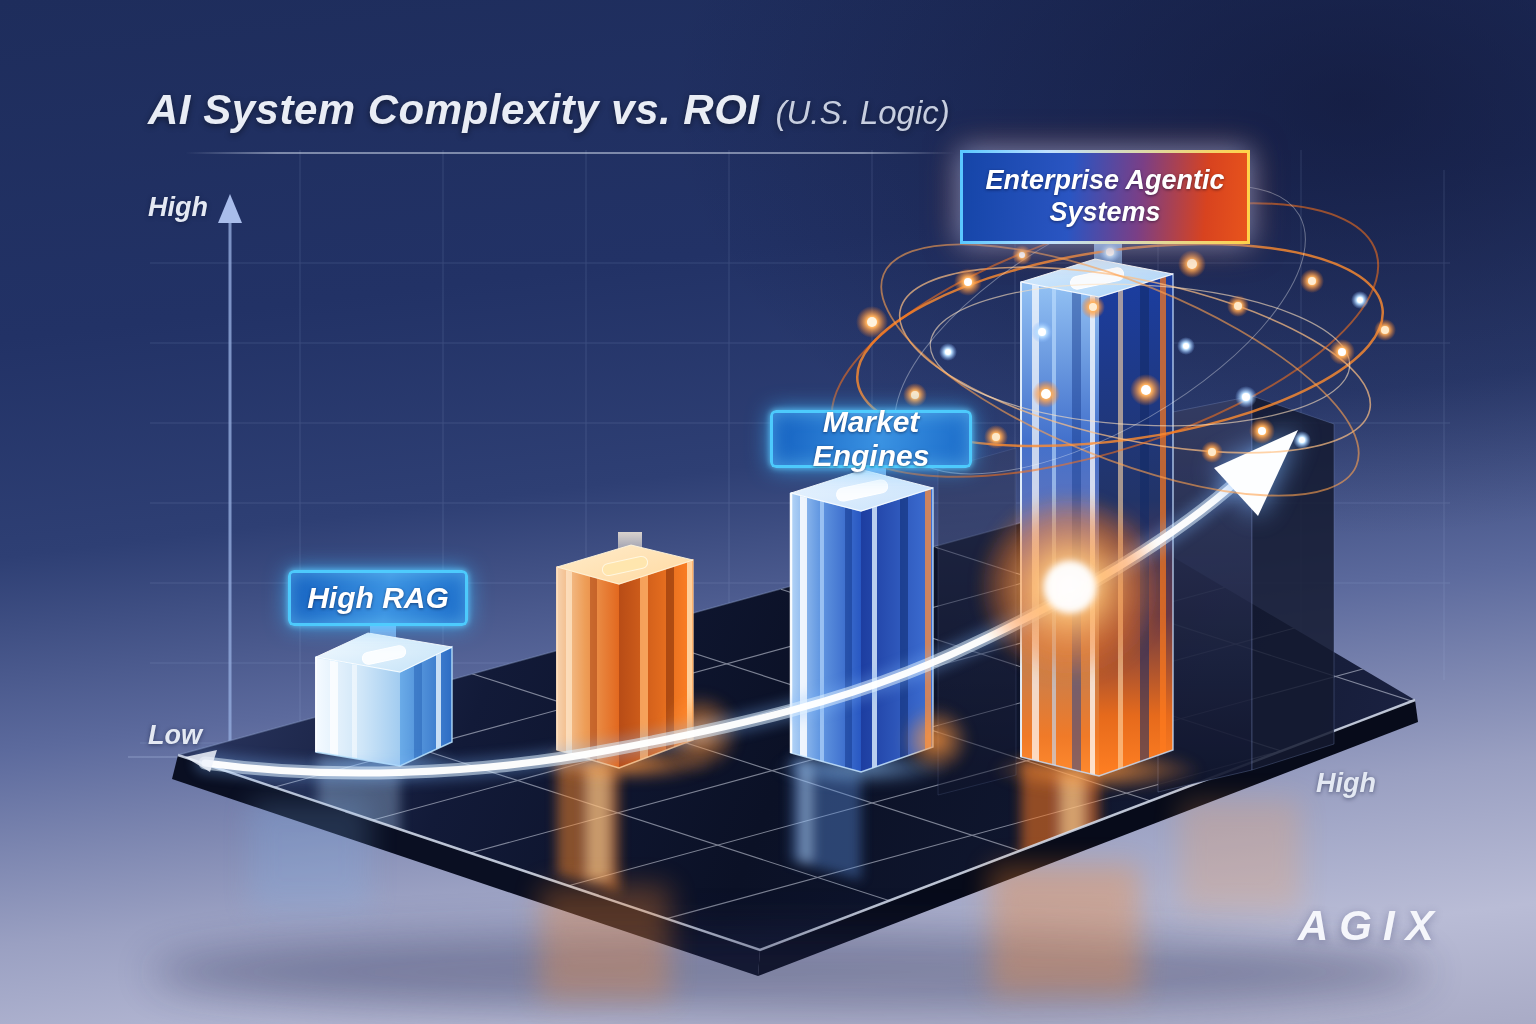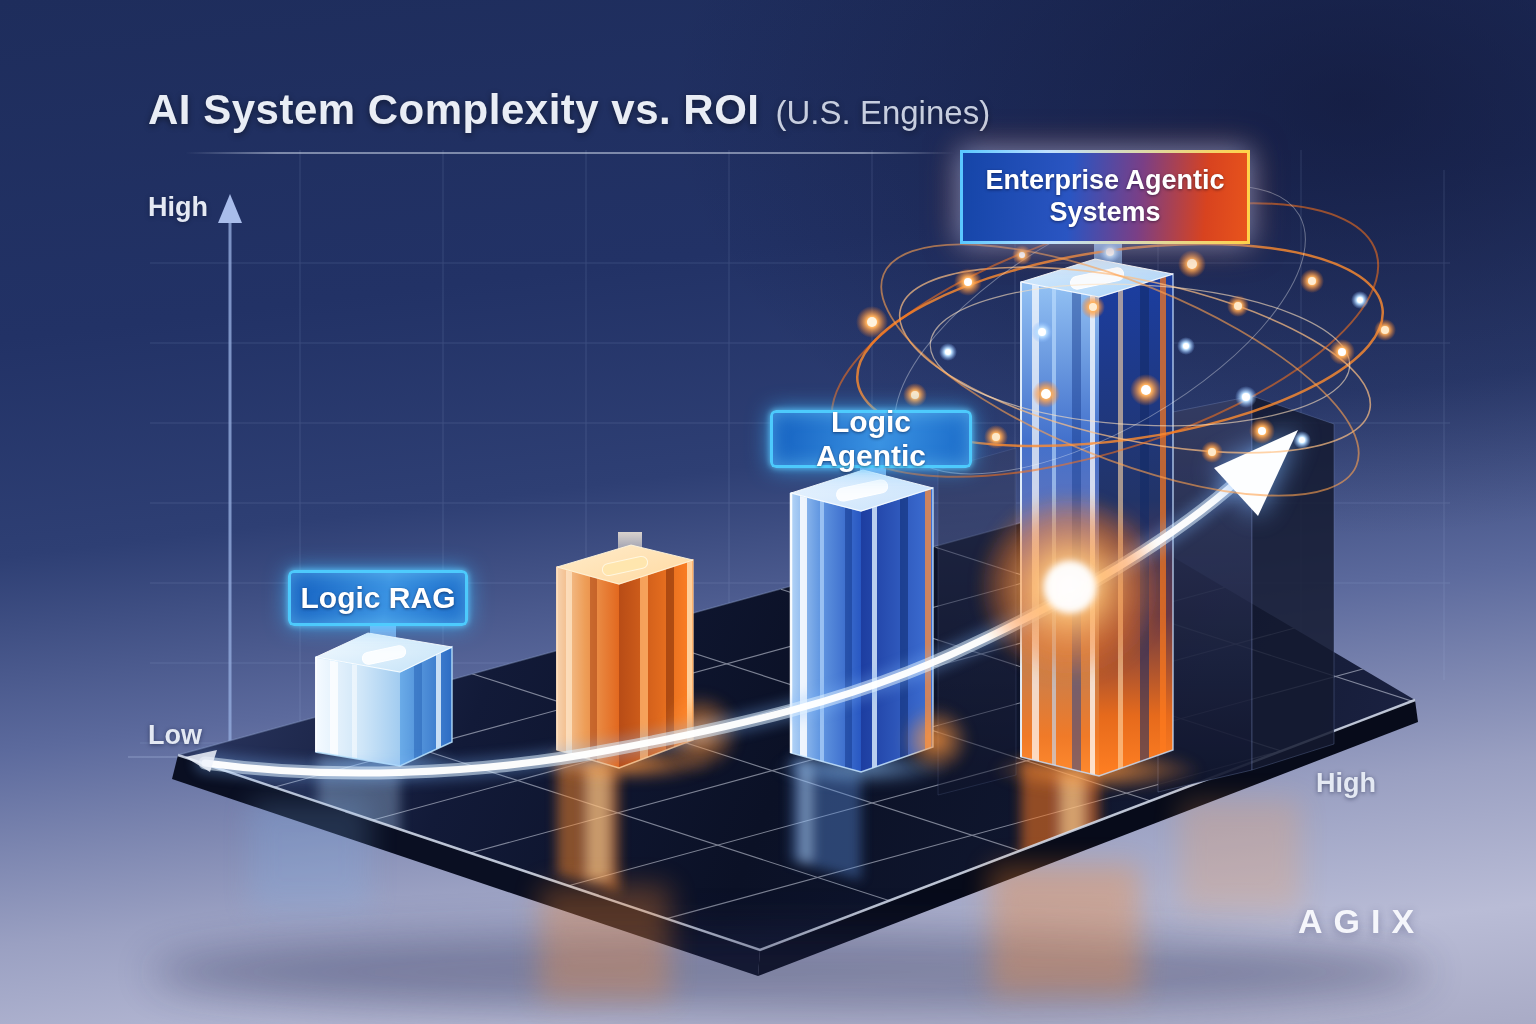--- a/index.html
+++ b/index.html
@@ -2,20 +2,21 @@
 <html><head>
 <meta charset="utf-8">
 <style>
   html,body{margin:0;padding:0;background:#10162e;}
   .stage{
     position:relative;width:1536px;height:1024px;overflow:hidden;
     font-family:"Liberation Sans",sans-serif;
     background:
       radial-gradient(1100px 700px at 88% 10%, rgba(12,16,44,.55), rgba(12,16,44,0) 62%),
       linear-gradient(173deg,#1e2d5c 0%,#223266 28%,#2e3f74 46%,#5c6a9d 62%,#9aa0c2 78%,#b9bcd6 90%,#a9abc6 100%);
+    font-style: italic;
   }
   .stage svg{position:absolute;left:0;top:0;}
   .overlay{position:absolute;left:0;top:0;width:100%;height:100%;}
   .title-row{position:absolute;left:148px;top:86px;display:flex;align-items:baseline;gap:16px;white-space:nowrap;}
   .title-main{font-size:42px;font-weight:bold;color:#e9edf5;letter-spacing:.5px;text-shadow:0 2px 6px rgba(0,0,0,.45);}
   .title-sub{font-size:33px;font-weight:normal;color:#c7cedf;text-shadow:0 2px 6px rgba(0,0,0,.4);}
   .title-sep{position:absolute;left:185px;top:152px;width:770px;height:2px;opacity:.6;
     background:linear-gradient(90deg,rgba(205,214,232,0),rgba(205,214,232,.9) 12%,rgba(205,214,232,.9) 88%,rgba(205,214,232,0));}
   .axis-lbl{position:absolute;color:#e4e9f3;font-weight:bold;font-size:27px;text-shadow:0 1px 4px rgba(10,18,48,.5);}
   .lbl{position:absolute;display:flex;align-items:center;justify-content:center;text-align:center;
@@ -27,21 +28,21 @@
     border:3px solid rgba(80,208,255,.95);
     box-shadow:0 0 22px rgba(60,180,255,.8),0 0 6px rgba(120,220,255,.9),inset 0 0 18px rgba(140,225,255,.45);}
   .lbl-orange{font-size:30px;
     background:linear-gradient(100deg,#6e2a10 0%,#a8431a 50%,#7a2e0e 100%);
     border:3px solid #ffb347;
     box-shadow:0 0 24px rgba(255,140,40,.85),0 0 8px rgba(255,190,90,.9),inset 0 0 16px rgba(255,170,80,.4);}
   .lbl-ent{font-size:27px;line-height:1.18;border-radius:3px;
     background:linear-gradient(95deg,#1545a8 0%,#2a55c2 38%,#7a3f86 62%,#d8431f 85%,#e8541c 100%);
     border:3px solid;border-image:linear-gradient(90deg,#5ac8ff,#bfe0ff 30%,#ffd24a) 1;
     box-shadow:0 0 26px rgba(90,160,255,.6),0 0 34px rgba(255,120,40,.5);}
-  .brand{position:absolute;left:1298px;top:902px;font-size:34px;font-weight:bold;color:#f5f6fb;
+  .brand{position:absolute;left:1298px;top:902px;font-size:42px;font-weight:bold;color:#f5f6fb;
          letter-spacing:11px;text-shadow:0 2px 8px rgba(40,44,90,.35);}
 </style>
 </head>
 <body>
 <div class="stage">
 
 <svg width="1536" height="1024" viewBox="0 0 1536 1024">
   <defs>
     <linearGradient id="gPlat" x1="163" y1="505" x2="1300" y2="960" gradientUnits="userSpaceOnUse">
       <stop offset="0" stop-color="#33406e"></stop>
@@ -390,33 +391,33 @@
     <circle cx="948" cy="352" r="9" fill="url(#rDotB)"></circle>
         <circle cx="948" cy="352" r="3" fill="#fff"></circle>
     <circle cx="1360" cy="300" r="9" fill="url(#rDotB)"></circle>
         <circle cx="1360" cy="300" r="3" fill="#fff"></circle>
   </g>
 </svg>
 
 <div class="overlay">
   <div class="title-row">
     <span class="title-main">AI System Complexity vs. ROI</span>
-    <span class="title-sub">(U.S. Engines)</span>
+    <span class="title-sub">(U.S. Logic)</span>
   </div>
   <div class="title-sep"></div>
 
   <div class="axis-lbl" style="left:148px;top:192px;">High</div>
   <div class="axis-lbl" style="left:148px;top:720px;">Low</div>
   <div class="axis-lbl" style="left:1316px;top:768px;">High</div>
 
   <div class="lbl lbl-blue" style="left:288px;top:570px;width:180px;height:56px;">
-    <span>Logic RAG</span>
+    <span>High RAG</span>
   </div>
   <div class="lbl lbl-blue" style="left:770px;top:410px;width:202px;height:58px;">
-    <span>Logic Agentic</span>
+    <span>Market Engines</span>
   </div>
   <div class="lbl lbl-ent" style="left:960px;top:150px;width:290px;height:94px;padding:18px 8px;">
     <span>Enterprise Agentic Systems</span>
   </div>
 
   <div class="brand">AGIX</div>
 </div>
 
 </div>
 

